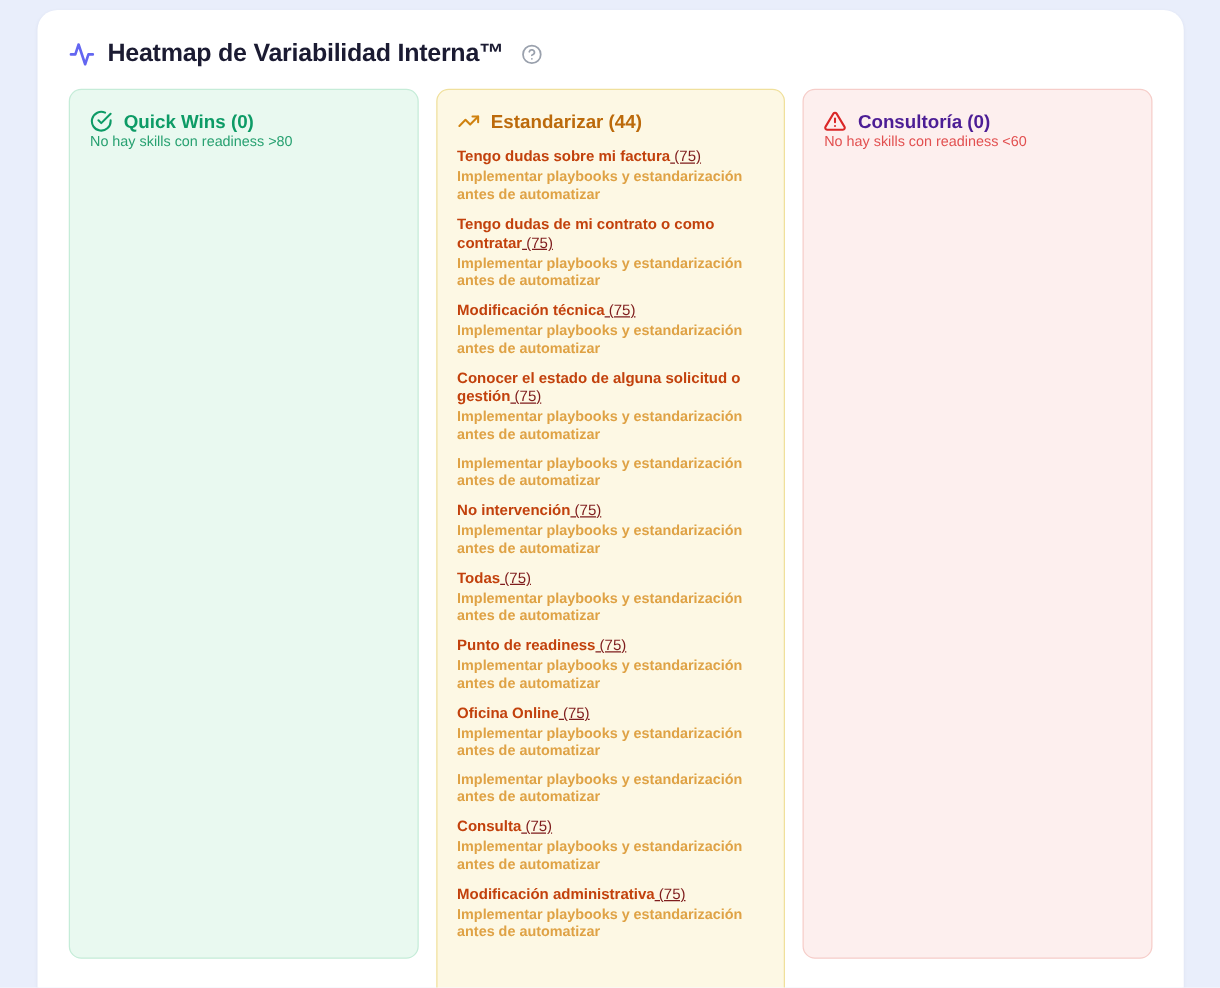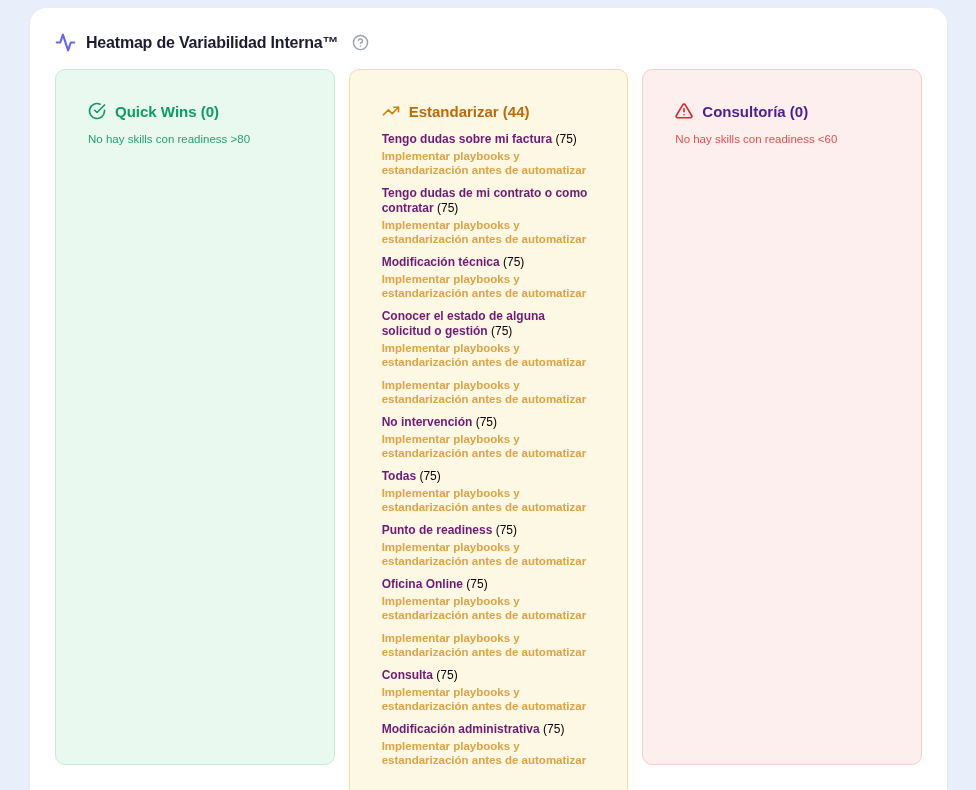--- a/index.html
+++ b/index.html
@@ -18,69 +18,69 @@
     padding: 24px 25px;
     box-shadow: 0 1px 3px rgba(30,41,80,0.06);
   }
   .title-row {
     display: flex;
     align-items: center;
     gap: 10px;
   }
   .title-row svg { flex: 0 0 auto; }
   .page-title {
-    font-size: 16px;
+    font-size: 20px;
     font-weight: bold;
     color: #1b1b32;
     letter-spacing: -0.2px;
   }
   .help-icon { margin-left: 4px; }
   .page-subtitle {
     margin-top: 9px;
     font-size: 12.5px;
     color: #4a5264;
   }
   .heatmap-grid {
     margin-top: 16px;
     display: grid;
     grid-template-columns: repeat(3, 1fr);
     gap: 14px;
     align-items: start;
   }
   .col {
     border-radius: 10px;
-    padding: 32px;
+    padding: 16px;
     min-height: 696px;
     border: 1px solid transparent;
   }
   .col-header {
     display: flex;
     align-items: center;
     gap: 9px;
     font-size: 15px;
     font-weight: bold;
   }
   .col-header svg { flex: 0 0 auto; }
   .col-empty {
-    margin-top: 13px;
+    margin-top: 2px;
     font-size: 11.5px;
   }
   .col-green  { background: #e9f9f0; border-color: #c5ecd8; }
   .col-green .col-header { color: #0d9b66; }
   .col-green .col-empty  { color: #28a171; }
   .col-amber  { background: #fdf8e4; border-color: #f0e09c; min-height: 760px; }
   .col-amber .col-header { color: #bc6a0b; }
   .col-red    { background: #fdefee; border-color: #f6cdc9; }
   .col-red .col-header { color: #4c1d95; }
   .col-red .col-empty  { color: #e25050; }
   .skill-list { margin-top: 12px; }
   .skill-item { margin-bottom: 6px; }
   .skill-line { font-size: 12px; line-height: 15px; }
-  .skill-name { font-weight: bold; color: #701a75; text-align: center; }
-  .skill-score { font-weight: normal; color: #000000; }
+  .skill-name { font-weight: bold; color: #c2410c; text-align: center; }
+  .skill-score { font-weight: normal; color: #7f1d1d; text-decoration: underline; }
   .skill-note {
     margin-top: 2px;
     font-size: 11.5px;
     line-height: 14px;
     color: #dfa245;
     margin-bottom: 9px;
     font-weight: bold;
   }
 </style>
 </head>

